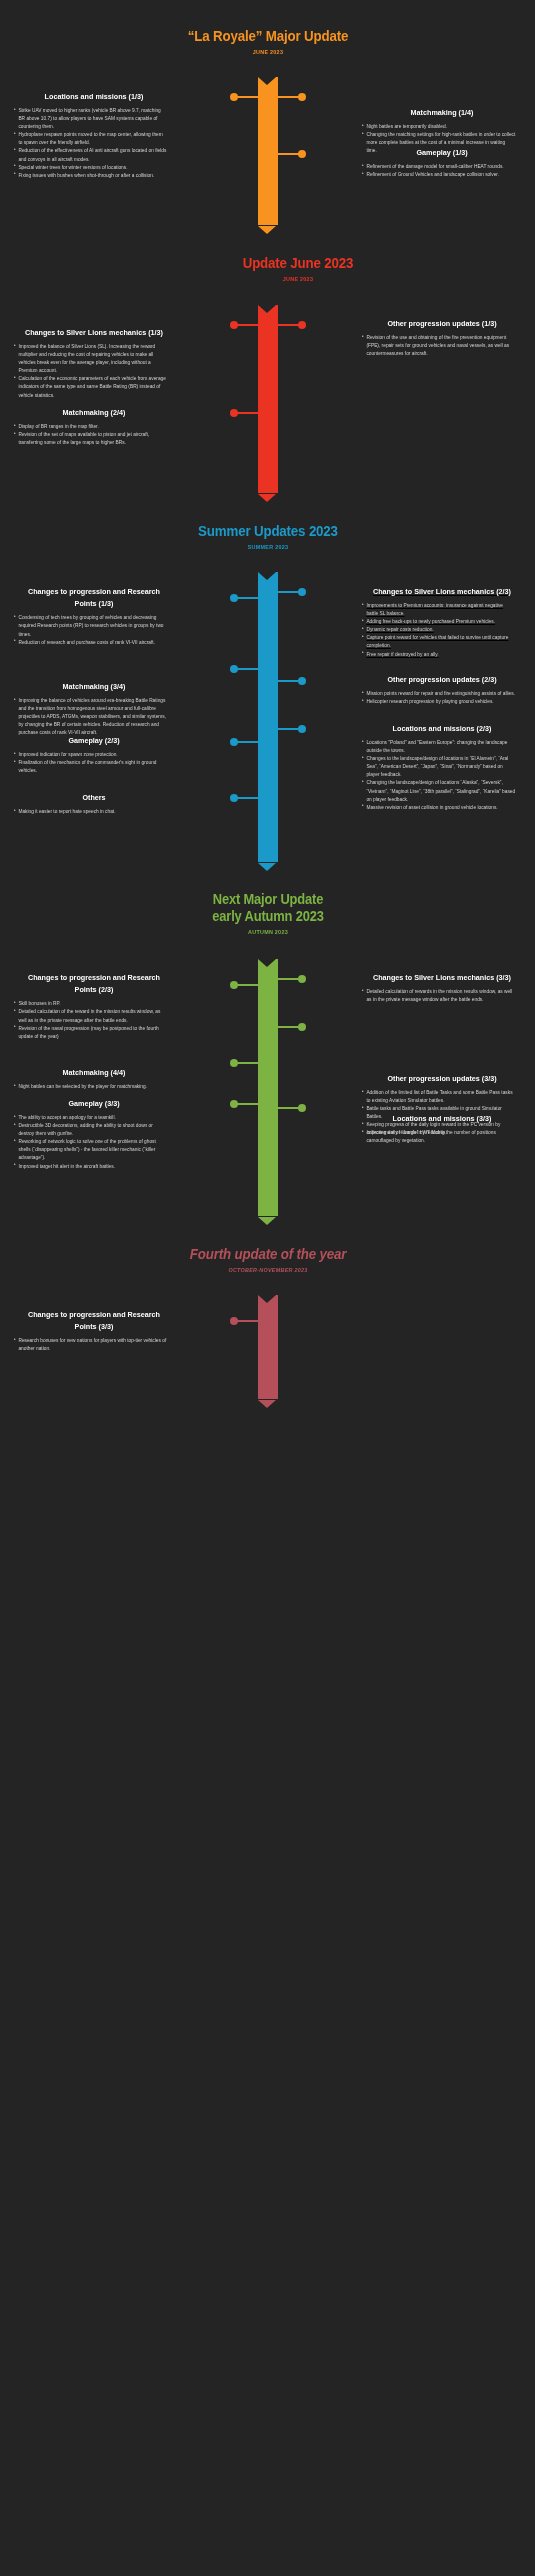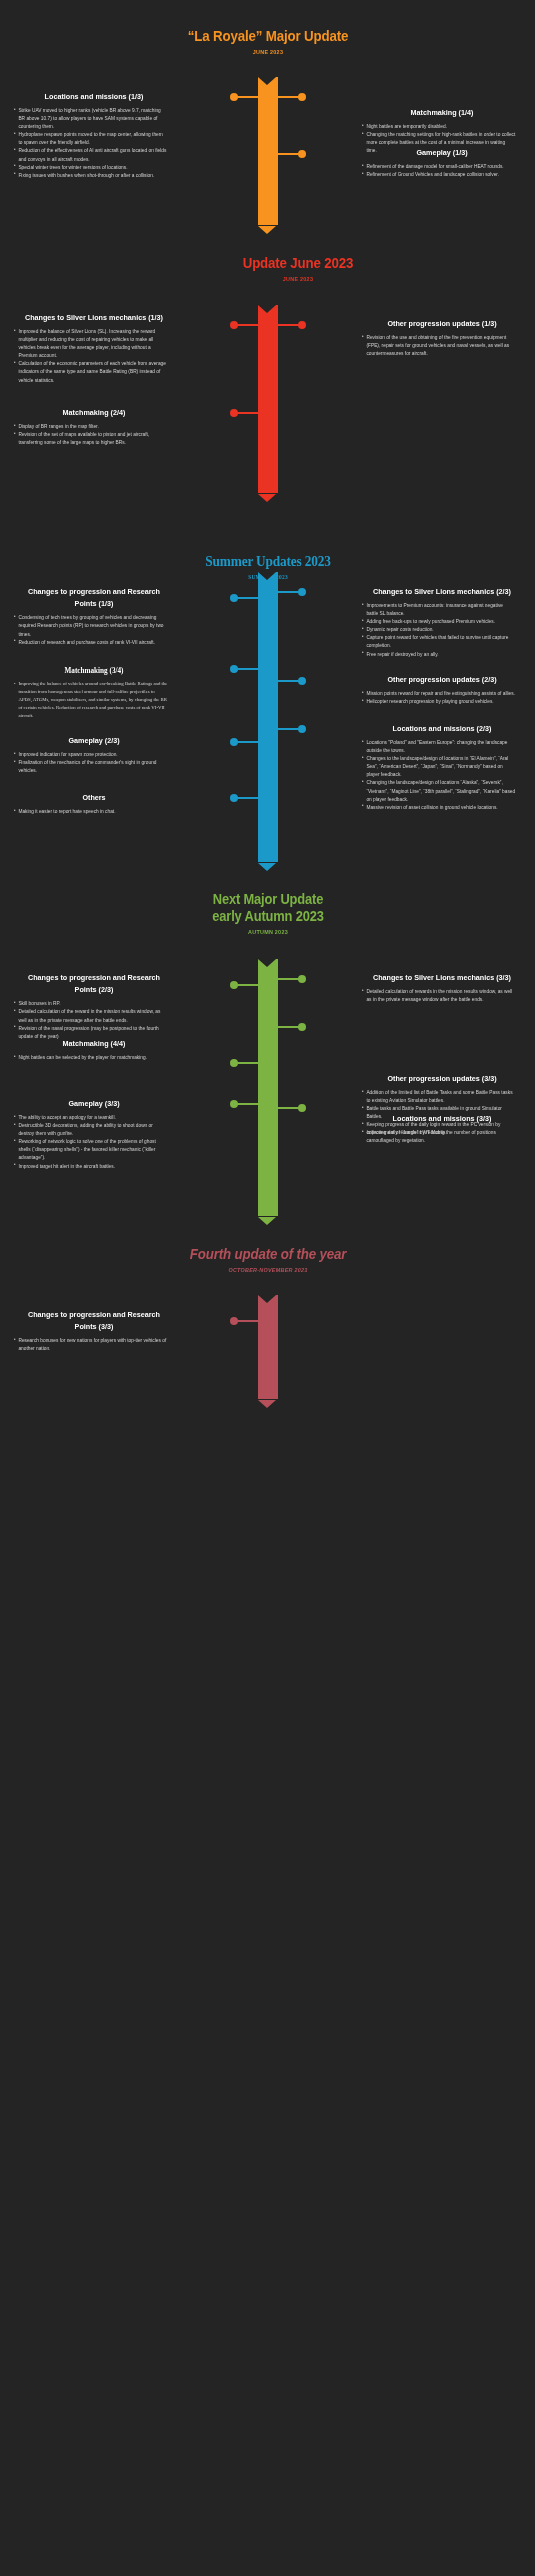--- a/index.html
+++ b/index.html
@@ -139,21 +139,21 @@
     </div>
     <div class="spine" style="top: 77px; height: 148px;">
       <div class="bar" style="background: rgb(247, 147, 30);"></div>
       <div class="notch"></div>
       <div class="tip" style="border-top-color: rgb(247, 147, 30);"></div>
     </div>
     <div class="sec-header" style="position: absolute; left: 0px; top: 254px; margin-left: 30px;">
       <div class="sec-title" style="color: rgb(234, 51, 35);">Update June 2023</div>
       <div class="sec-sub" style="color: rgb(234, 51, 35);">JUNE 2023</div>
     </div>
-    <div class="block left" style="top: 312px;">
+    <div class="block left" style="top: 327px;">
       <div class="blk-title">Changes to Silver Lions mechanics (1/3)</div>
       <ul class="blk-list">
         <li>Improved the balance of Silver Lions (SL). Increasing the reward multiplier and reducing the cost of repairing vehicles to make all vehicles break even for the average player, including without a Premium account.</li>
         <li>Calculation of the economic parameters of each vehicle from average indicators of the same type and same Battle Rating (BR) instead of vehicle statistics.</li>
       </ul>
     </div>
     <div class="connector left" style="background: rgb(234, 51, 35); top: 324px;">
       <div class="dot" style="background: rgb(234, 51, 35);"></div>
     </div>
     <div class="block right" style="top: 318px;">
@@ -173,35 +173,35 @@
       </ul>
     </div>
     <div class="connector left" style="background: rgb(234, 51, 35); top: 412px;">
       <div class="dot" style="background: rgb(234, 51, 35);"></div>
     </div>
     <div class="spine" style="top: 305px; height: 188px;">
       <div class="bar" style="background: rgb(234, 51, 35);"></div>
       <div class="notch"></div>
       <div class="tip" style="border-top-color: rgb(234, 51, 35);"></div>
     </div>
-    <div class="sec-header" style="position: absolute; left: 0px; top: 552px; font-family: Liberation Serif, serif;">
+    <div class="sec-header" style="position: absolute; left: 0px; top: 522px;">
       <div class="sec-title" style="color: rgb(27, 154, 201);">Summer Updates 2023</div>
       <div class="sec-sub" style="color: rgb(27, 154, 201);">SUMMER 2023</div>
     </div>
     <div class="block left" style="top: 586px;">
       <div class="blk-title">Changes to progression and Research Points (1/3)</div>
       <ul class="blk-list">
         <li>Condensing of tech trees by grouping of vehicles and decreasing required Research points (RP) to research vehicles in groups by two times.</li>
         <li>Reduction of research and purchase costs of rank VI-VII aircraft.</li>
       </ul>
     </div>
     <div class="connector left" style="background: rgb(27, 154, 201); top: 597px;">
       <div class="dot" style="background: rgb(27, 154, 201);"></div>
     </div>
-    <div class="block right" style="top: 586px;">
+    <div class="block right" style="top: 586px; text-decoration: underline;">
       <div class="blk-title">Changes to Silver Lions mechanics (2/3)</div>
       <ul class="blk-list">
         <li>Improvements to Premium accounts: insurance against negative battle SL balance.</li>
         <li>Adding free back-ups to newly purchased Premium vehicles.</li>
         <li>Dynamic repair costs reduction.</li>
         <li>Capture point reward for vehicles that failed to survive until capture completion.</li>
         <li>Free repair if destroyed by an ally.</li>
       </ul>
     </div>
     <div class="connector right" style="background: rgb(27, 154, 201); top: 591px;">
@@ -210,21 +210,21 @@
     <div class="block right" style="top: 674px;">
       <div class="blk-title">Other progression updates (2/3)</div>
       <ul class="blk-list">
         <li>Mission points reward for repair and fire extinguishing assists of allies.</li>
         <li>Helicopter research progression by playing ground vehicles.</li>
       </ul>
     </div>
     <div class="connector right" style="background: rgb(27, 154, 201); top: 680px;">
       <div class="dot" style="background: rgb(27, 154, 201);"></div>
     </div>
-    <div class="block left" style="top: 665px; font-family: Liberation Serif, serif;">
+    <div class="block left" style="top: 681px;">
       <div class="blk-title">Matchmaking (3/4)</div>
       <ul class="blk-list">
         <li>Improving the balance of vehicles around era-breaking Battle Ratings and the transition from homogenous steel armour and full-calibre projectiles to APDS, ATGMs, weapon stabilisers, and similar systems, by changing the BR of certain vehicles. Reduction of research and purchase costs of rank VI-VII aircraft.</li>
       </ul>
     </div>
     <div class="connector left" style="background: rgb(27, 154, 201); top: 668px;">
       <div class="dot" style="background: rgb(27, 154, 201);"></div>
     </div>
     <div class="block right" style="top: 723px;">
       <div class="blk-title">Locations and missions (2/3)</div>
@@ -290,21 +290,21 @@
       <div class="blk-title">Other progression updates (3/3)</div>
       <ul class="blk-list">
         <li>Addition of the limited list of Battle Tasks and some Battle Pass tasks to existing Aviation Simulator battles.</li>
         <li>Battle tasks and Battle Pass tasks available in ground Simulator Battles.</li>
         <li>Keeping progress of the daily login reward in the PC version by collecting daily rewards in WT Mobile.</li>
       </ul>
     </div>
     <div class="connector right" style="background: rgb(124, 179, 67); top: 1026px;">
       <div class="dot" style="background: rgb(124, 179, 67);"></div>
     </div>
-    <div class="block left" style="top: 1038px;">
+    <div class="block left" style="top: 1067px;">
       <div class="blk-title">Matchmaking (4/4)</div>
       <ul class="blk-list">
         <li>Night battles can be selected by the player for matchmaking.</li>
       </ul>
     </div>
     <div class="connector left" style="background: rgb(124, 179, 67); top: 1062px;">
       <div class="dot" style="background: rgb(124, 179, 67);"></div>
     </div>
     <div class="block left" style="top: 1098px;">
       <div class="blk-title">Gameplay (3/3)</div>

